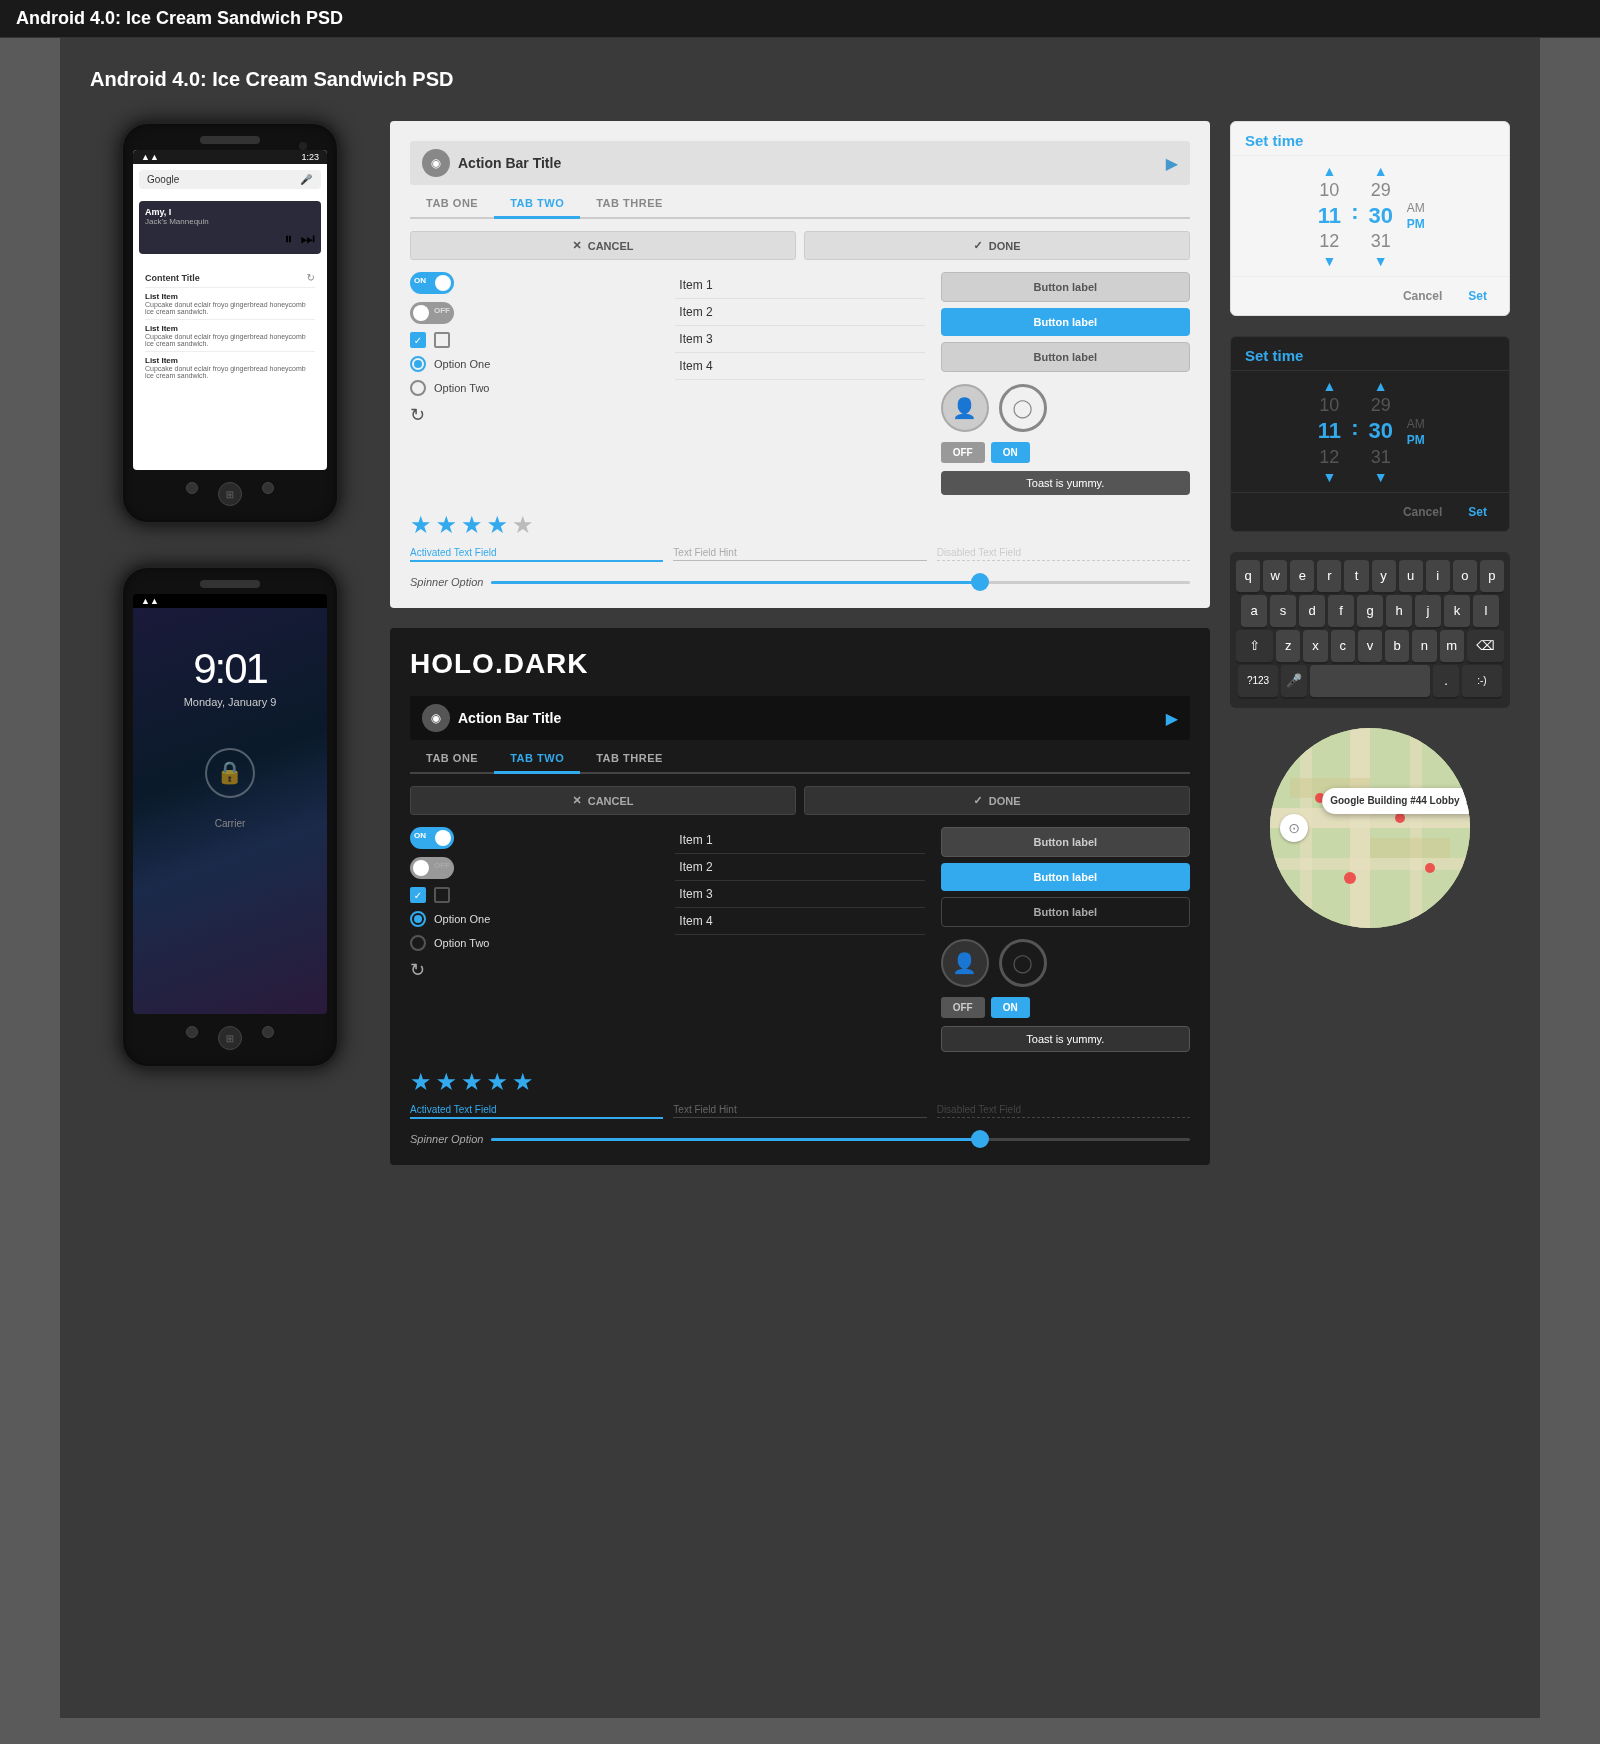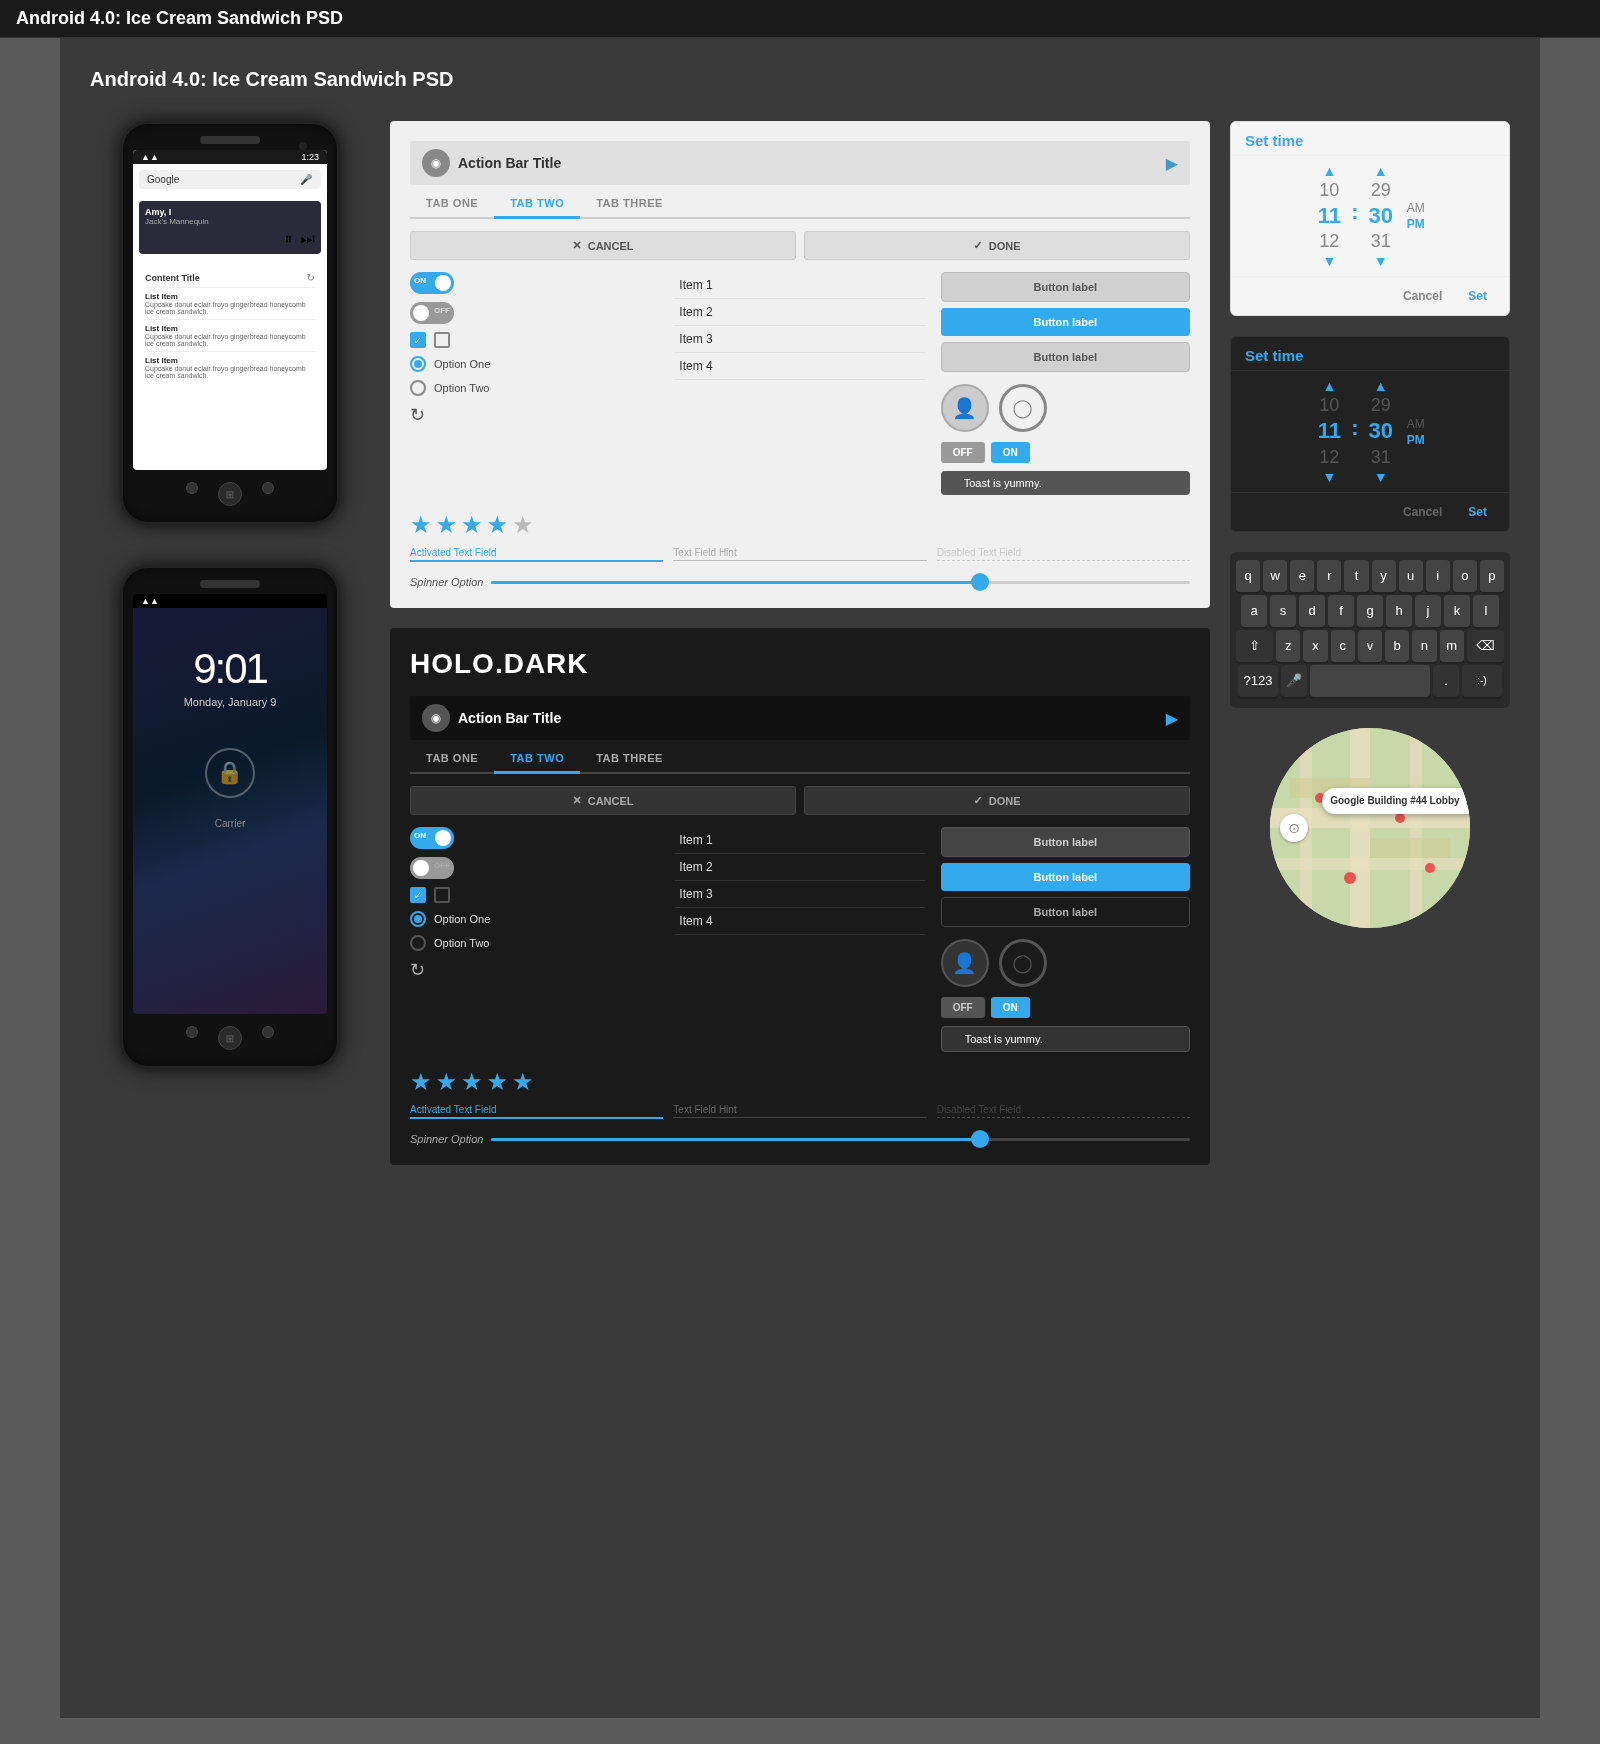--- a/index.html
+++ b/index.html
@@ -511,21 +511,21 @@
     .onoff-off { background: #999; color: #fff; }
     .onoff-on { background: #33aaee; color: #fff; }
 
     
     .toast-msg {
       background: #444;
       color: #fff;
       font-size: 11px;
       padding: 6px 23px;
       border-radius: 4px;
-      text-align: left;
+      text-align: center;
       margin-bottom: 8px;
     }
     .holo-light .toast-msg { background: #555; }
 
     
     .text-fields-row {
       display: flex;
       gap: 10px;
       margin-top: 8px;
     }
@@ -1166,21 +1166,21 @@
           <div class="key">z</div>
           <div class="key">x</div>
           <div class="key">c</div>
           <div class="key">v</div>
           <div class="key">b</div>
           <div class="key">n</div>
           <div class="key">m</div>
           <div class="key key-dark key-wide">⌫</div>
         </div>
         <div class="keyboard-row">
-          <div class="key key-dark key-wide" style="font-size:13px">?123</div>
+          <div class="key key-dark key-wide" style="font-size:10px">?123</div>
           <div class="key key-dark">🎤</div>
           <div class="key key-space" style="flex:2"></div>
           <div class="key key-dark">.</div>
           <div class="key key-dark key-wide" style="font-size:10px">:-)</div>
         </div>
       </div>
 
       <div style="display:flex;justify-content:center">
         <div class="map-panel">
           

